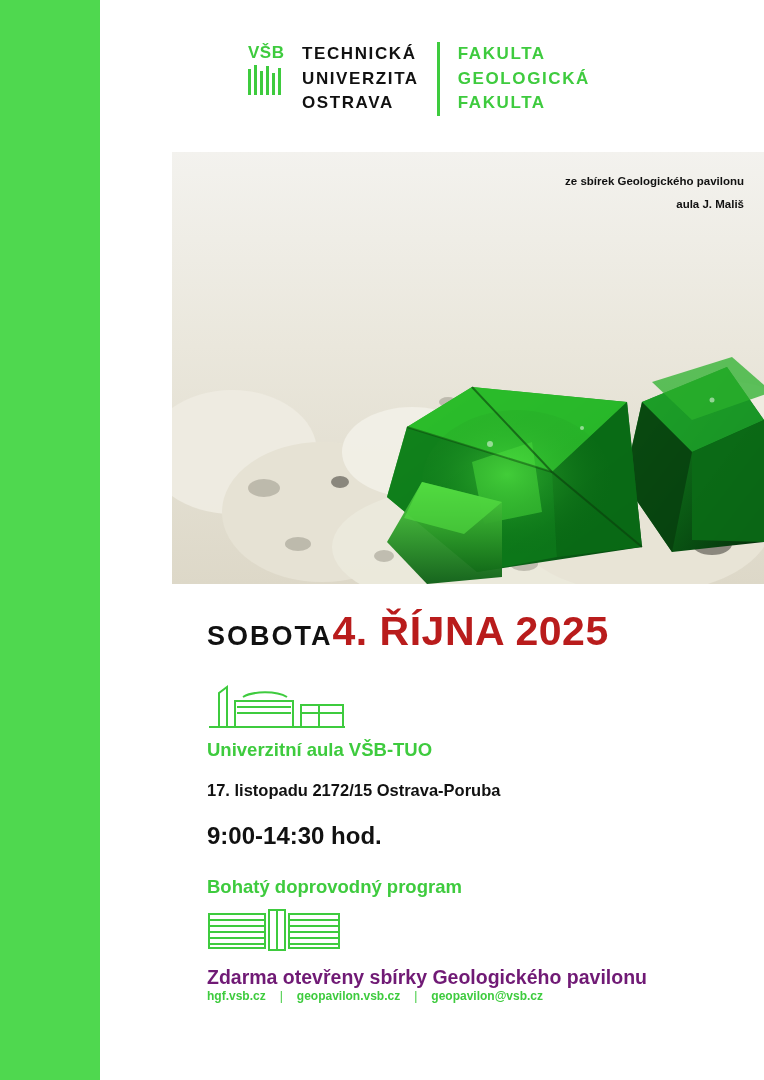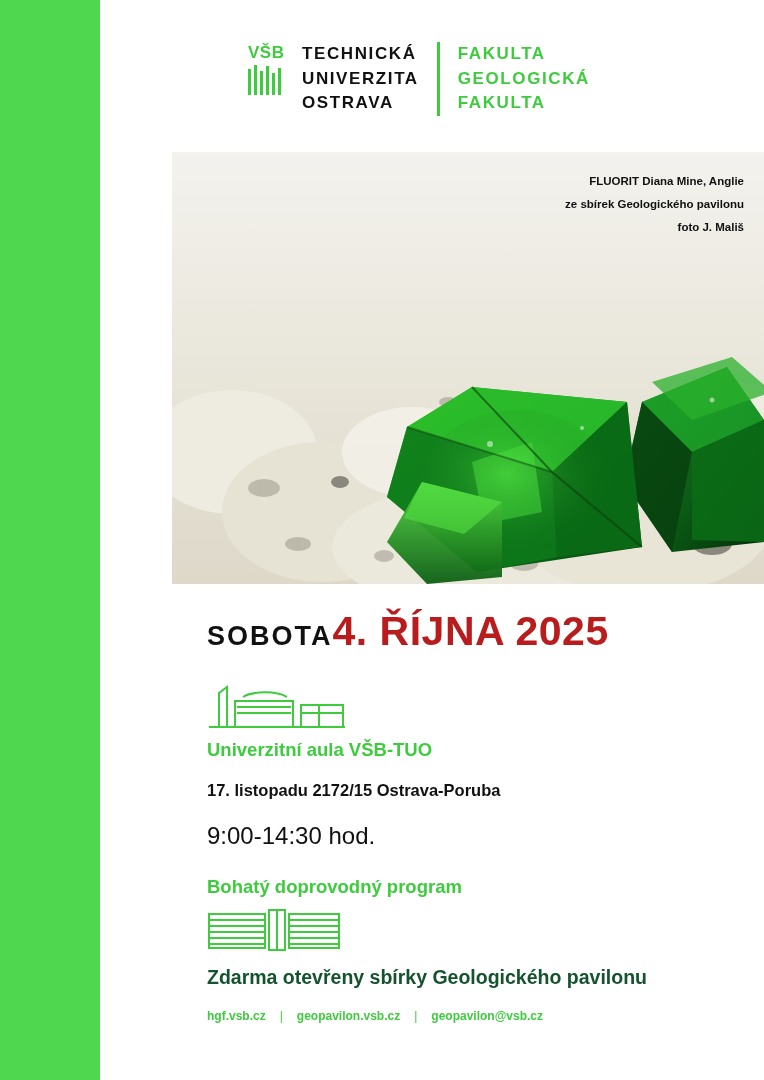--- a/index.html
+++ b/index.html
@@ -134,36 +134,35 @@
     margin-bottom: 20px;
   }
   .venue-addr {
     color: #111111;
     font-weight: bold;
     font-size: 16.5px;
     margin-bottom: 22px;
   }
   .time {
     color: #111111;
-    font-weight: normal;
+    font-weight: bold;
     font-size: 24px;
     margin-bottom: 26px;
   }
   .program {
     color: #3ecb3e;
     font-weight: bold;
     font-size: 18.5px;
     margin-bottom: 6px;
   }
   .books-icon { margin: 4px 0 10px 0; }
   .collections {
-    color: #14532d;
+    color: #701a75;
     font-weight: bold;
     font-size: 19.5px;
-    margin-bottom: 20px;
   }
   .links {
     display: flex;
     align-items: center;
     color: #3ecb3e;
     font-weight: bold;
     font-size: 12px;
   }
   .links .sep {
     color: #3ecb3e;
@@ -289,23 +288,22 @@
         <polygon points="250,330 330,350 292,382 232,366" fill="#55e142" opacity="0.6"></polygon>
       </g>
 
       <g opacity="0.5" fill="#ffffff">
         <circle cx="318" cy="292" r="3"></circle>
         <circle cx="410" cy="276" r="2"></circle>
         <circle cx="540" cy="248" r="2.5"></circle>
       </g>
     </svg>
     <div class="photo-caption">
-      <div>FLUORIT Diana Mine, Anglie</div>
       <div>ze sbírek Geologického pavilonu</div>
-      <div>foto J. Mališ</div>
+      <div>aula J. Mališ</div>
     </div>
   </div>
 
   <div class="body-area">
 
     <div class="date-line">
       <span class="date-day">SOBOTA</span>
       <span class="date-main">4. ŘÍJNA 2025</span>
     </div>
 

